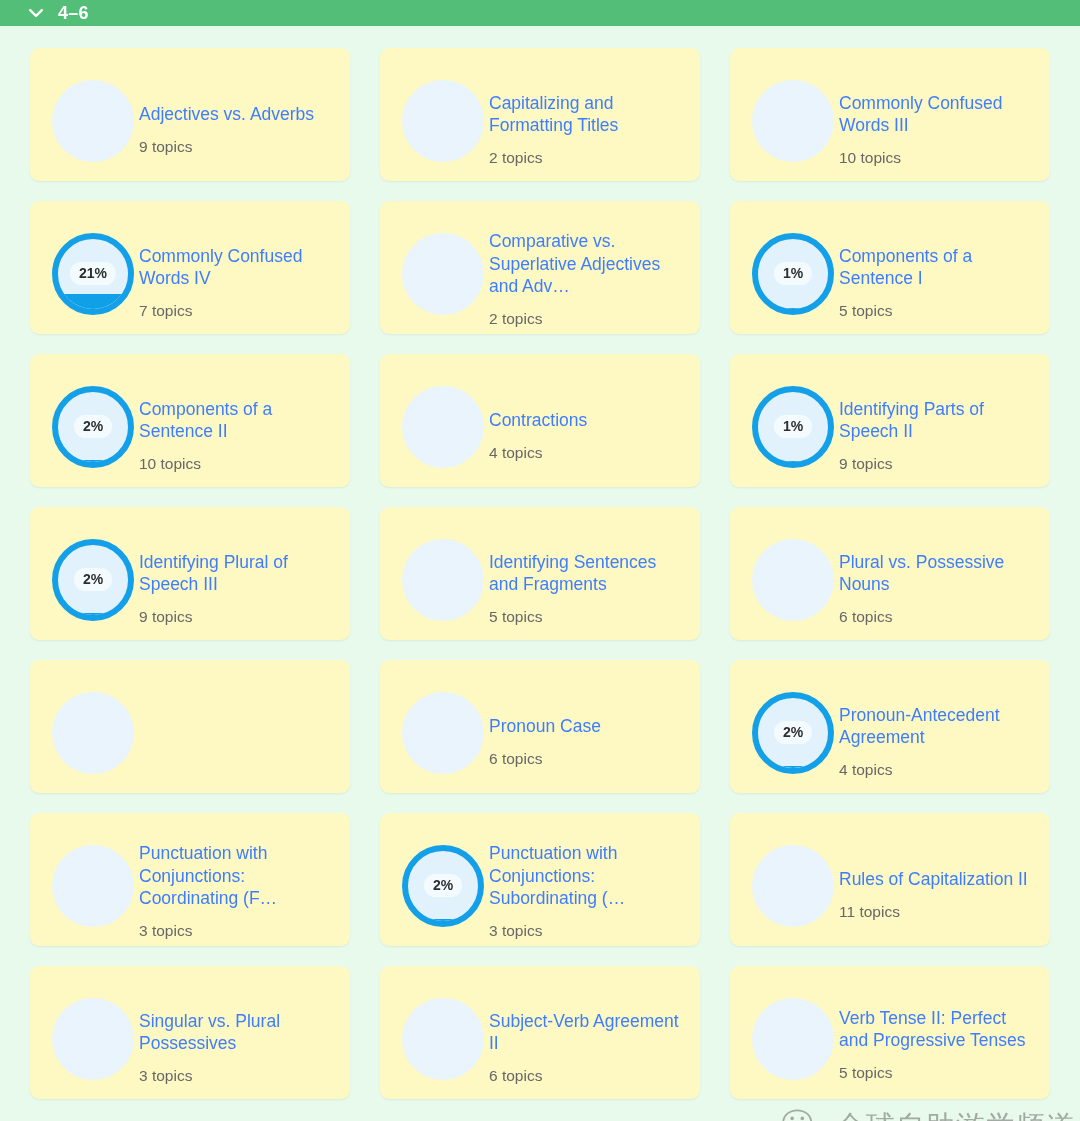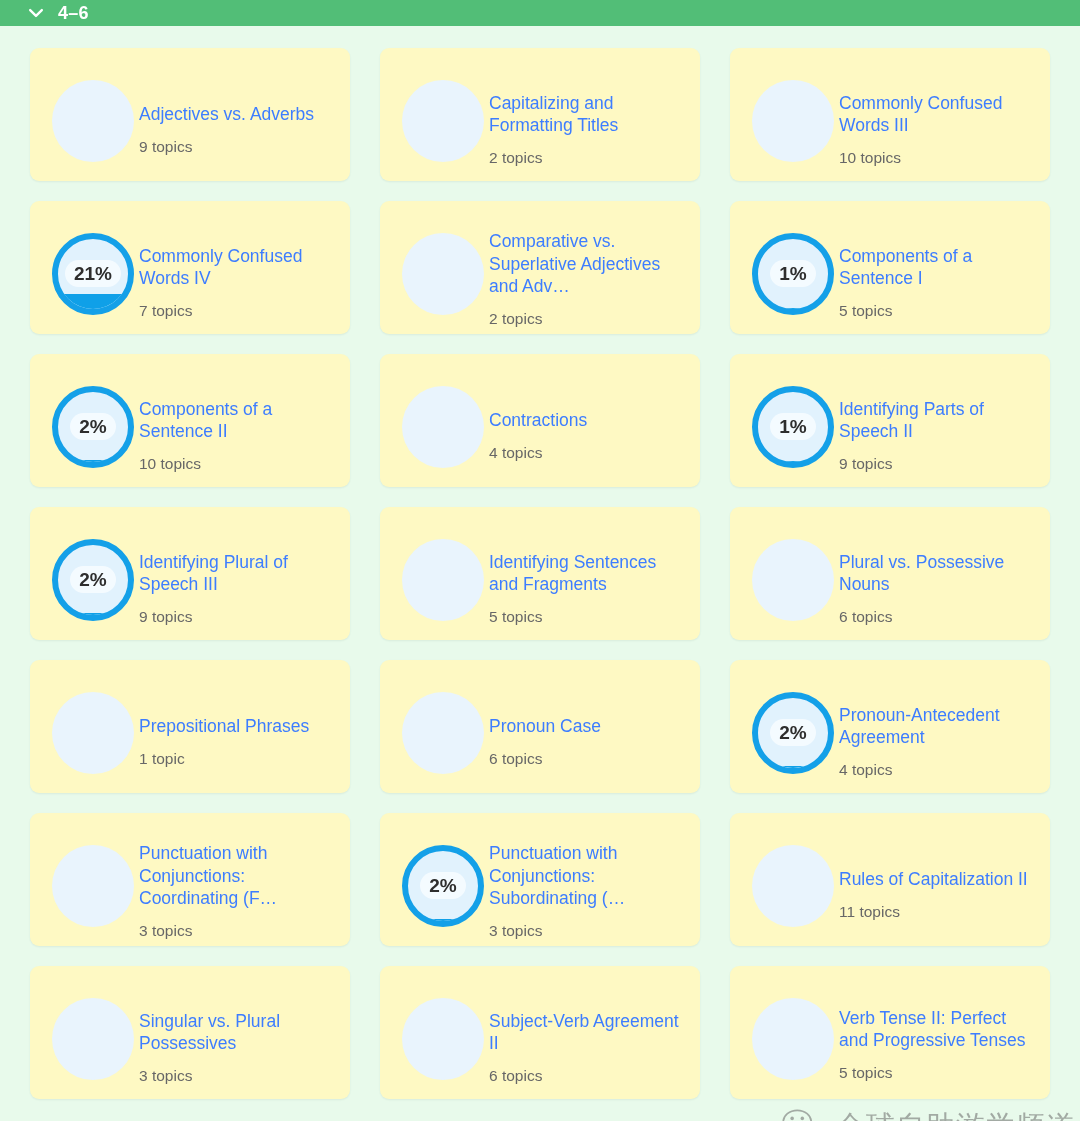--- a/index.html
+++ b/index.html
@@ -107,21 +107,21 @@
     bottom: 0;
     background: #0fa0e8;
     border-radius: 0;
   }
 
   .pct-pill {
     position: relative;
     z-index: 2;
     background: #f4fbff;
     color: #2e2e2e;
-    font-size: 19px;
+    font-size: 14px;
     font-weight: 700;
     border-radius: 20px;
     padding: 3px 9px;
     line-height: 1.15;
     white-space: nowrap;
   }
 
   
   .card-text {
     flex: 1 1 auto;
@@ -305,24 +305,20 @@
         <div class="progress-ring empty"></div>
       </div>
       <div class="card-text">
         <a class="course-title">Plural vs. Possessive Nouns</a>
         <div class="topic-count">6 topics</div>
       </div>
     </div>
     <div class="course-card">
       <div class="progress-wrap">
         <div class="progress-ring empty"></div>
-      </div>
-      <div class="card-text">
-        <a class="course-title">Prepositional Phrases</a>
-        <div class="topic-count">1 topic</div>
       </div>
     </div>
     <div class="course-card">
       <div class="progress-wrap">
         <div class="progress-ring empty"></div>
       </div>
       <div class="card-text">
         <a class="course-title">Pronoun Case</a>
         <div class="topic-count">6 topics</div>
       </div>

